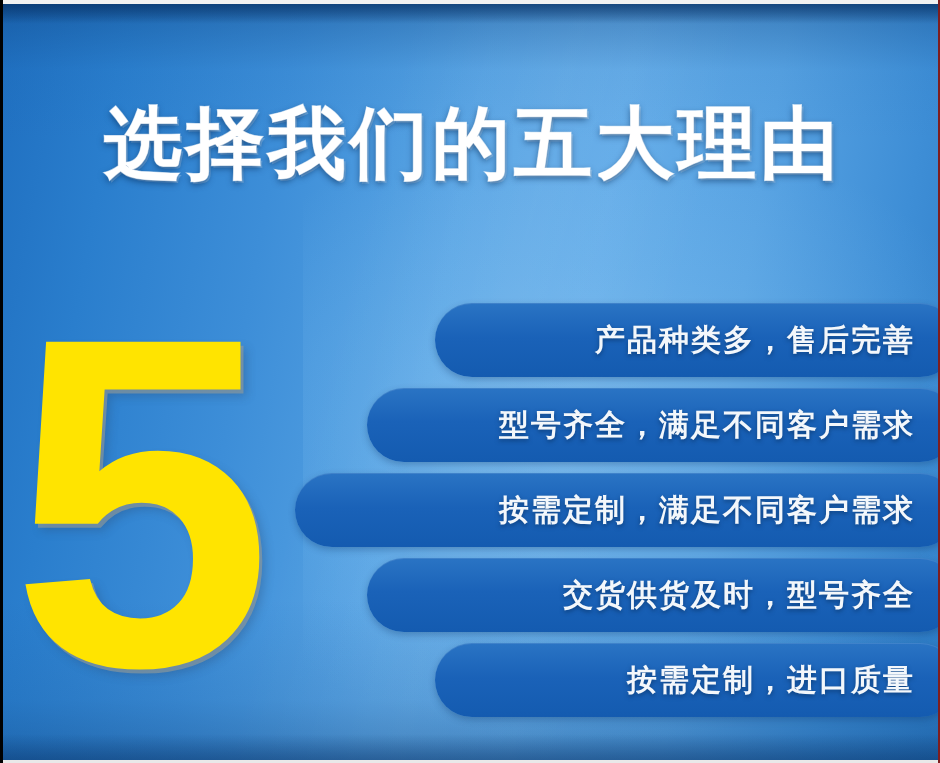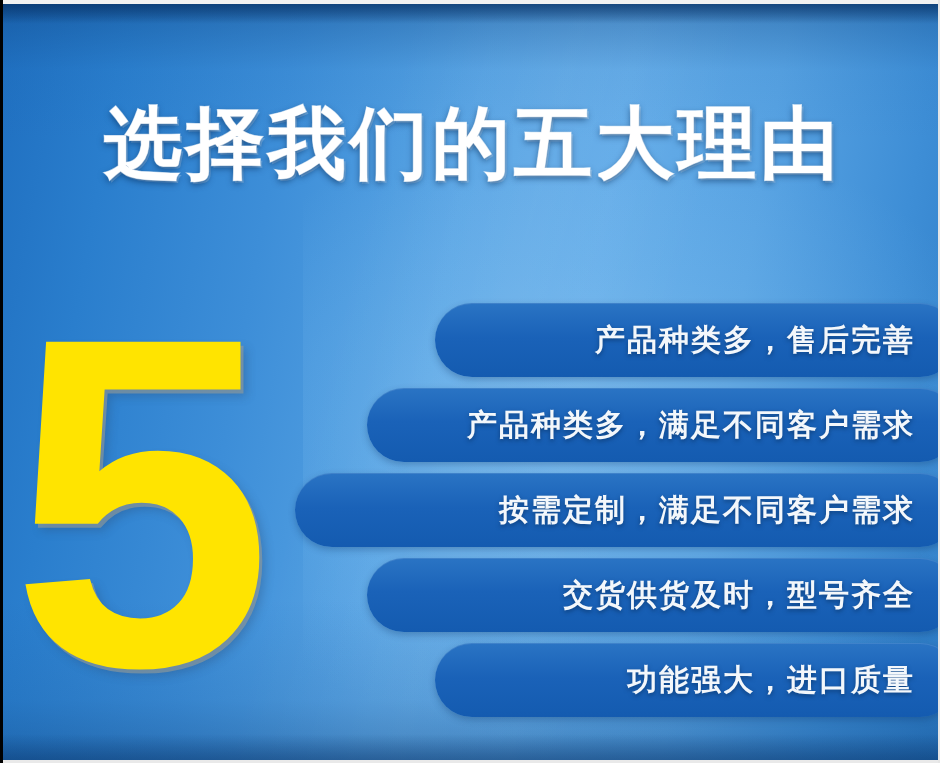--- a/index.html
+++ b/index.html
@@ -11,21 +11,21 @@
 
   #poster {
     position: relative;
     width: 940px;
     height: 763px;
     overflow: hidden;
     font-family: "Liberation Sans", "DejaVu Sans", sans-serif;
     background: #2a7fcc;
     box-sizing: border-box;
     border-left: 3px solid #000000;
-    border-right: 2px solid #e5e5e5;
+    border-right: 2px solid #7f1d1d;
   }
 
   
   .bg-base {
     position: absolute;
     inset: 0;
     background: linear-gradient(100deg,
         #1f6fc0 0%,
         #2a7ecd 12%,
         #3d8ed8 28%,
@@ -201,29 +201,29 @@
     <div class="numeral">5</div>
   </div>
 
   <div class="pill-list">
 
     <div class="pill r0">
       <span class="pill-label">产品种类多，售后完善</span>
     </div>
 
     <div class="pill r1">
-      <span class="pill-label">产品种类多，满足不同客户需求</span>
+      <span class="pill-label">型号齐全，满足不同客户需求</span>
     </div>
 
     <div class="pill r2">
       <span class="pill-label">按需定制，满足不同客户需求</span>
     </div>
 
     <div class="pill r3">
       <span class="pill-label">交货供货及时，型号齐全</span>
     </div>
 
     <div class="pill r4">
-      <span class="pill-label">功能强大，进口质量</span>
+      <span class="pill-label">按需定制，进口质量</span>
     </div>
 
   </div>
 </div>
 
 </body></html>

